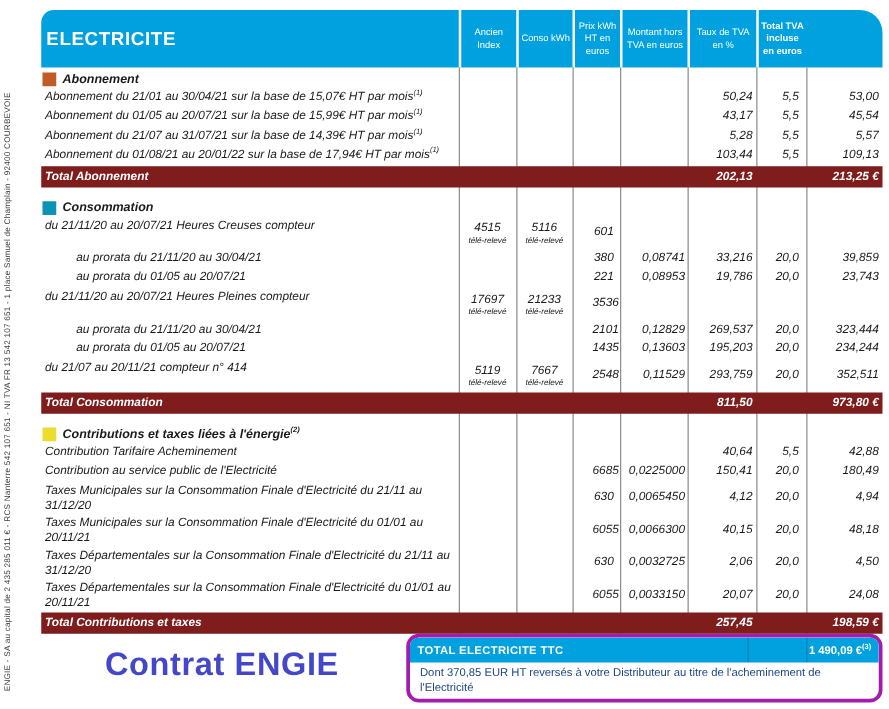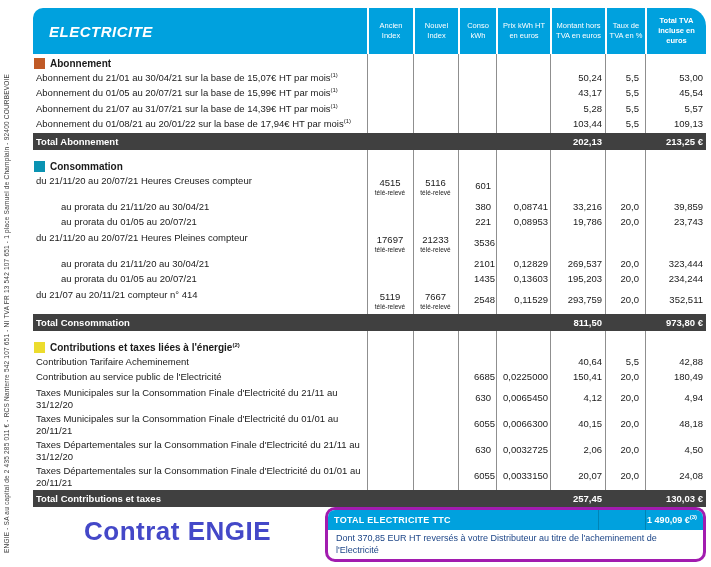--- a/index.html
+++ b/index.html
@@ -9,52 +9,52 @@
   
   .side-text { position:absolute; left:3px; top:8px; height:545px;
     writing-mode:vertical-rl; transform:rotate(180deg);
     font-size:6.5px; color:#3c3c3c; letter-spacing:.2px; white-space:nowrap; }
 
   
   .bill { position:absolute; left:33px; top:8px; width:673px; }
   .grid8 { display:grid; grid-template-columns:334px 46px 45px 38px 54px 55px 40px 61px; }
 
   .thead { height:46px; background:#00a1de; border-radius:10px 18px 0 0; color:#fff; }
-  .thead .title-cell { display:flex; align-items:center; padding-left:16px;
-    font-size:15px; font-weight:bold; letter-spacing:.5px;font-style:italic; }
+  .thead .title-cell { display:flex; align-items:center; padding-left:4px;
+    font-size:15px; font-weight:bold; letter-spacing:.5px; }
   .thead .col-h { display:flex; align-items:center; justify-content:center; text-align:center;
     font-size:7.5px; line-height:1.3; border-left:2px solid #fff; padding:2px 1px; }
   .thead .col-h.bold { font-weight:bold; }
 
   .tbody { position:relative; }
   .vline { position:absolute; top:0; bottom:0; width:1px; background:#8f8f8f; z-index:0; }
 
   .section { position:relative; }
-  .section:not(:last-child) { margin-bottom:7px; }
+  .section:not(:last-child) { margin-bottom:7px;font-style:italic; }
   .sec-title { display:flex; align-items:center; height:16px; padding:3px 0 0 1px;
     font-size:10px; font-weight:bold; position:relative; z-index:1; }
   .marker { width:11px; height:11px; margin-right:5px; flex:0 0 auto; }
   sup { font-size:6px; vertical-align:super; line-height:0; }
 
   .row { min-height:15.5px; align-items:start; font-size:9.5px; position:relative; z-index:1; }
   .row.tall { min-height:26px; }
   .cell { padding-top:1.5px; line-height:12px; }
   .cell.lbl { padding-left:3px; padding-right:6px; }
   .cell.lbl.indent { padding-left:28px; }
   .cell.center { text-align:center; }
   .cell.right  { text-align:right; }
   .cell.c-conso   { padding-right:5px;padding-left:16px; }
   .cell.c-prix    { padding-right:2px; }
   .cell.c-montant { padding-right:3px; }
   .cell.c-taux    { padding-right:6px; }
   .cell.c-total   { padding-right:3px; }
   .row.tall .num { align-self:center; padding-top:0; }
   .sub { font-size:6.5px; line-height:7px; text-align:center; }
 
-  .total-bar { position:relative; z-index:2; height:17px; background:#404040; color:#fff;
+  .total-bar { position:relative; z-index:2; height:17px; background:#7f1d1d; color:#fff;
     font-weight:bold; font-size:9.5px; align-items:center; margin-top:1px; }
   .total-bar .lbl { padding-left:3px; }
 
   
   .contract { position:absolute; left:84px; top:516px; font-size:26px; font-weight:bold;
     color:#4448c8; letter-spacing:.5px; }
   .ttc-box { position:absolute; left:325px; top:507px; width:381px; height:55px;
     border:3px solid #a21caf; border-radius:10px; background:#fff; overflow:hidden; }
   .ttc-bar { position:relative; height:20px; background:#00a1de; display:flex; align-items:center;
     color:#fff; font-weight:bold; font-size:9px; }
@@ -67,21 +67,20 @@
 <body>
 
 <div class="page">
 
   <div class="side-text">ENGIE - SA au capital de 2 435 285 011 € - RCS Nanterre 542 107 651 - NI TVA FR 13 542 107 651 - 1 place Samuel de Champlain - 92400 COURBEVOIE</div>
 
   <div class="bill">
     <div class="thead grid8">
       <div class="title-cell">ELECTRICITE</div>
       <div class="col-h">Ancien Index</div>
-      <div class="col-h">Nouvel Index</div>
       <div class="col-h">Conso kWh</div>
       <div class="col-h">Prix kWh HT en euros</div>
       <div class="col-h">Montant hors TVA en euros</div>
       <div class="col-h">Taux de TVA en %</div>
       <div class="col-h bold">Total TVA incluse en euros</div>
     </div>
     <div class="tbody">
         <div class="section">
           <div class="sec-title">
             <span class="marker" style="background: rgb(192, 90, 38);"></span>
@@ -442,21 +441,21 @@
             </div>
           </div>
           <div class="total-bar grid8">
             <div class="cell lbl">Total Contributions et taxes</div>
             <div class="cell center c-ancien"></div>
             <div class="cell center c-nouvel"></div>
             <div class="cell right c-conso"></div>
             <div class="cell right c-prix"></div>
             <div class="cell right c-montant">257,45</div>
             <div class="cell right c-taux"></div>
-            <div class="cell right c-total">130,03 €</div>
+            <div class="cell right c-total">198,59 €</div>
           </div>
         </div>
         <div class="vline" style="left: 334px;"></div>
         <div class="vline" style="left: 380px;"></div>
         <div class="vline" style="left: 425px;"></div>
         <div class="vline" style="left: 463px;"></div>
         <div class="vline" style="left: 517px;"></div>
         <div class="vline" style="left: 572px;"></div>
         <div class="vline" style="left: 612px;"></div>
       </div>

